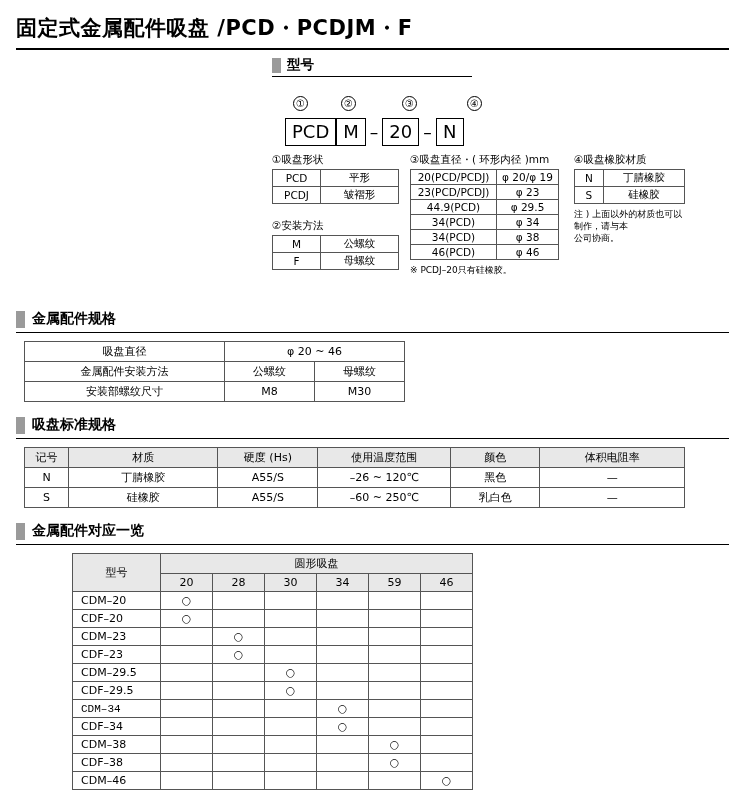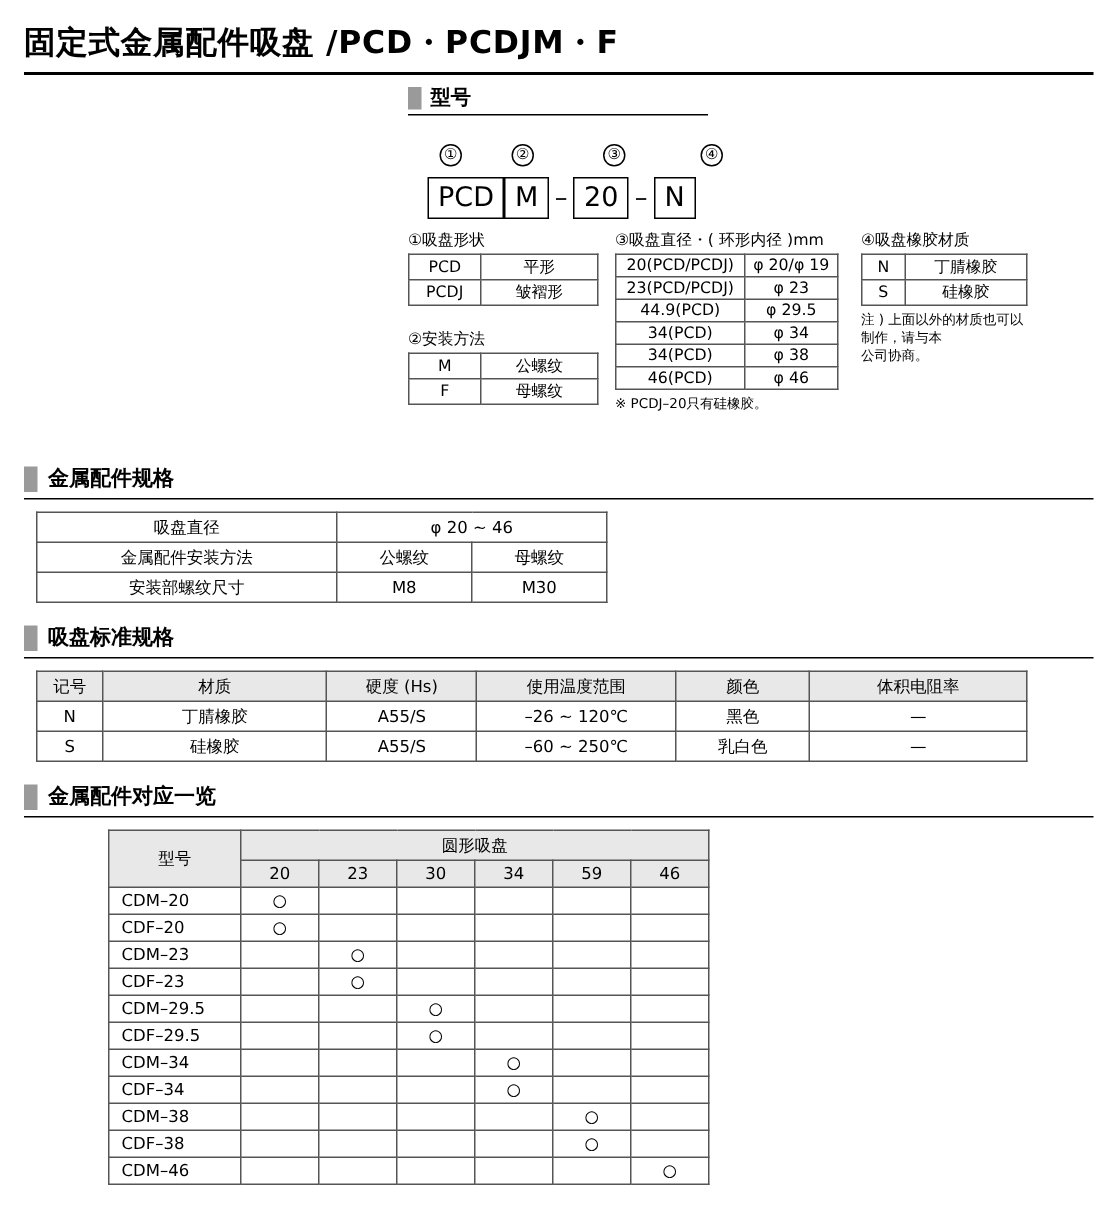--- a/index.html
+++ b/index.html
@@ -283,21 +283,21 @@
 
   <div class="tbl-wrap" style="margin-left:62px;">
     <table class="dt" id="corr-table">
       <tbody>
           <tr>
         <th rowspan="2" style="width:88px">型号</th>
         <th colspan="6" style="width:312px">圆形吸盘</th>
       </tr>
       <tr>
         <th style="width:52px">20</th>
-        <th style="width:52px">23</th>
+        <th style="width:52px">28</th>
         <th style="width:52px">30</th>
         <th style="width:52px">34</th>
         <th style="width:52px">59</th>
         <th style="width:52px">46</th>
       </tr>
       </tbody>
         <tbody id="corr-body">
           <tr>
             <td style="text-align: left; padding-left: 8px;">CDM–20</td>
             <td class="circle-mark">○</td>
@@ -346,21 +346,21 @@
           <tr>
             <td style="text-align: left; padding-left: 8px;">CDF–29.5</td>
             <td class="circle-mark"></td>
             <td class="circle-mark"></td>
             <td class="circle-mark">○</td>
             <td class="circle-mark"></td>
             <td class="circle-mark"></td>
             <td class="circle-mark"></td>
           </tr>
           <tr>
-            <td style="text-align: left; padding-left: 8px;">CDM–34</td>
+            <td style="text-align: left; padding-left: 8px; font-family: Liberation Mono, monospace;">CDM–34</td>
             <td class="circle-mark"></td>
             <td class="circle-mark"></td>
             <td class="circle-mark"></td>
             <td class="circle-mark">○</td>
             <td class="circle-mark"></td>
             <td class="circle-mark"></td>
           </tr>
           <tr>
             <td style="text-align: left; padding-left: 8px;">CDF–34</td>
             <td class="circle-mark"></td>

